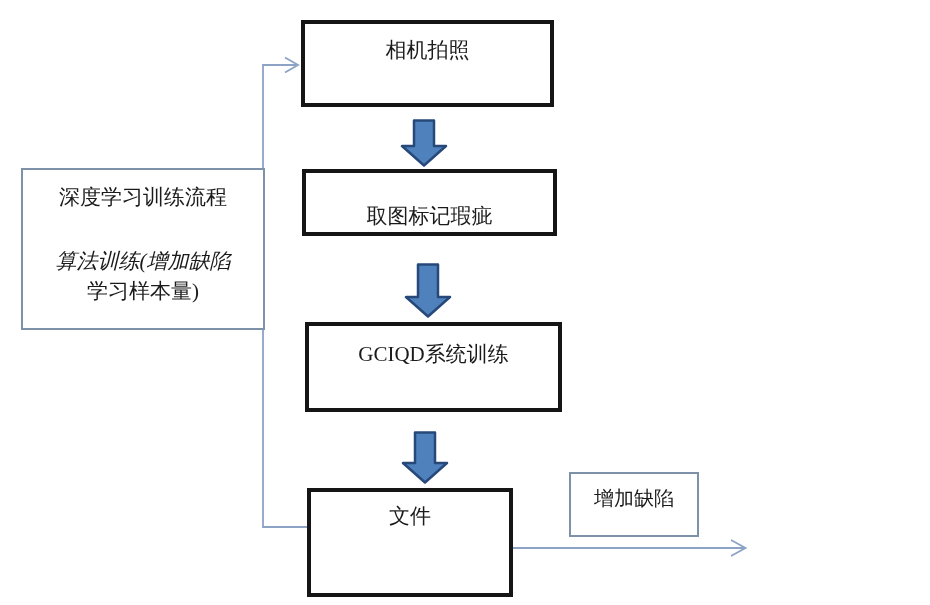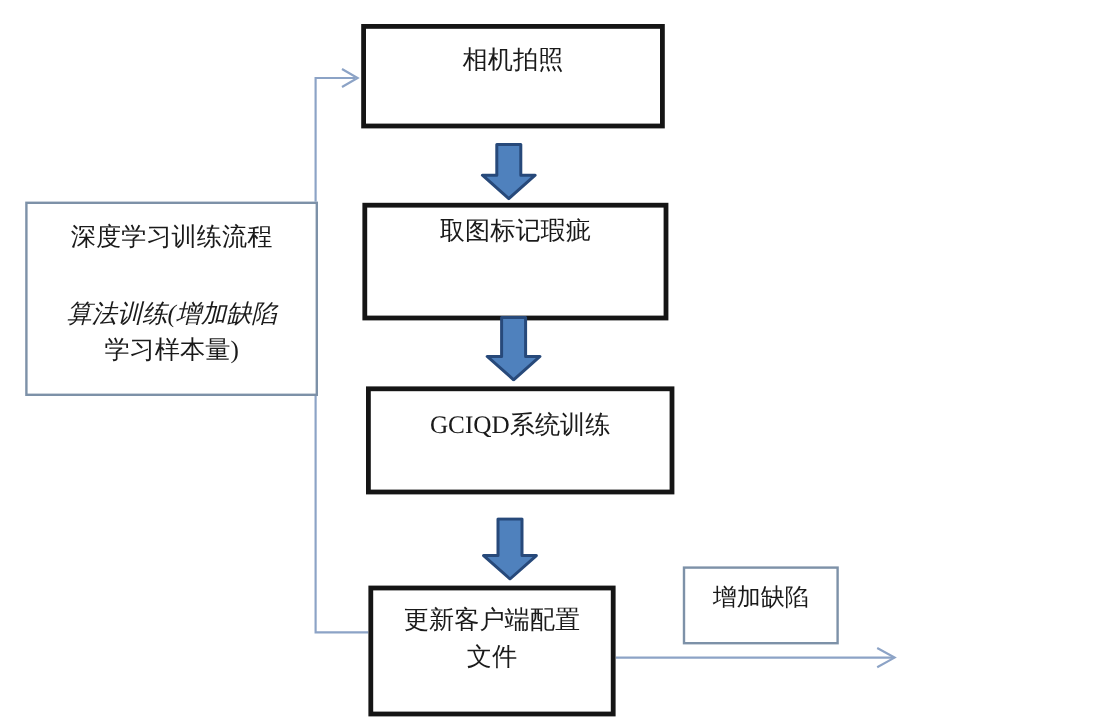--- a/index.html
+++ b/index.html
@@ -26,21 +26,21 @@
     border:4px solid var(--box_border);
     text-align:center;
     font-size:21px;
     line-height:30px;
   }
   .node.thin{
     border:2px solid var(--thin_border);
   }
   
   .box-camera   {left:301px;top:20px; width:253px;height:87px; padding-top:11px;}
-  .box-mark     {left:302px;top:169px;width:255px;height:98px; padding-top:4px;}
+  .box-mark     {left:302px;top:169px;width:255px;height:67px; padding-top:28px;}
   .box-train    {left:305px;top:322px;width:257px;height:90px; padding-top:13px;}
   .box-update   {left:307px;top:488px;width:206px;height:109px;padding-top:9px;line-height:31px;}
   .box-done     {left:748px;top:503px;width:175px;height:82px; padding-top:12px;}
   
   .box-legend   {left:21px;  top:168px;width:244px;height:162px;padding-top:12px;font-size:21px;line-height:30px;}
   .box-expect   {left:569px;top:472px;width:130px;height:65px; padding-top:9px; font-size:20px;}
   .legend-body{margin-top:34px;font-style:italic;}
   
   .connector-layer{position:absolute;left:0;top:0;width:930px;height:605px;pointer-events:none;}
   .connector-layer path{stroke:var(--connector);stroke-width:1.8;fill:none;}
@@ -76,21 +76,20 @@
 
   <div class="node box-mark">
     <span>取图标记瑕疵</span>
   </div>
 
   <div class="node box-train">
     <span>GCIQD系统训练</span>
   </div>
 
   <div class="node box-update">
-    <div>更新客户端配置</div>
     <div>文件</div>
   </div>
 
 
   <div class="node thin box-expect">
     <span>增加缺陷</span>
   </div>
 
   <svg class="block-arrow arrow-a" width="48" height="48" viewBox="0 0 48 48" xmlns="http://www.w3.org/2000/svg">
     <polygon points="14,1.5 34,1.5 34,27 46,27 24,46.5 2,27 14,27"></polygon>

